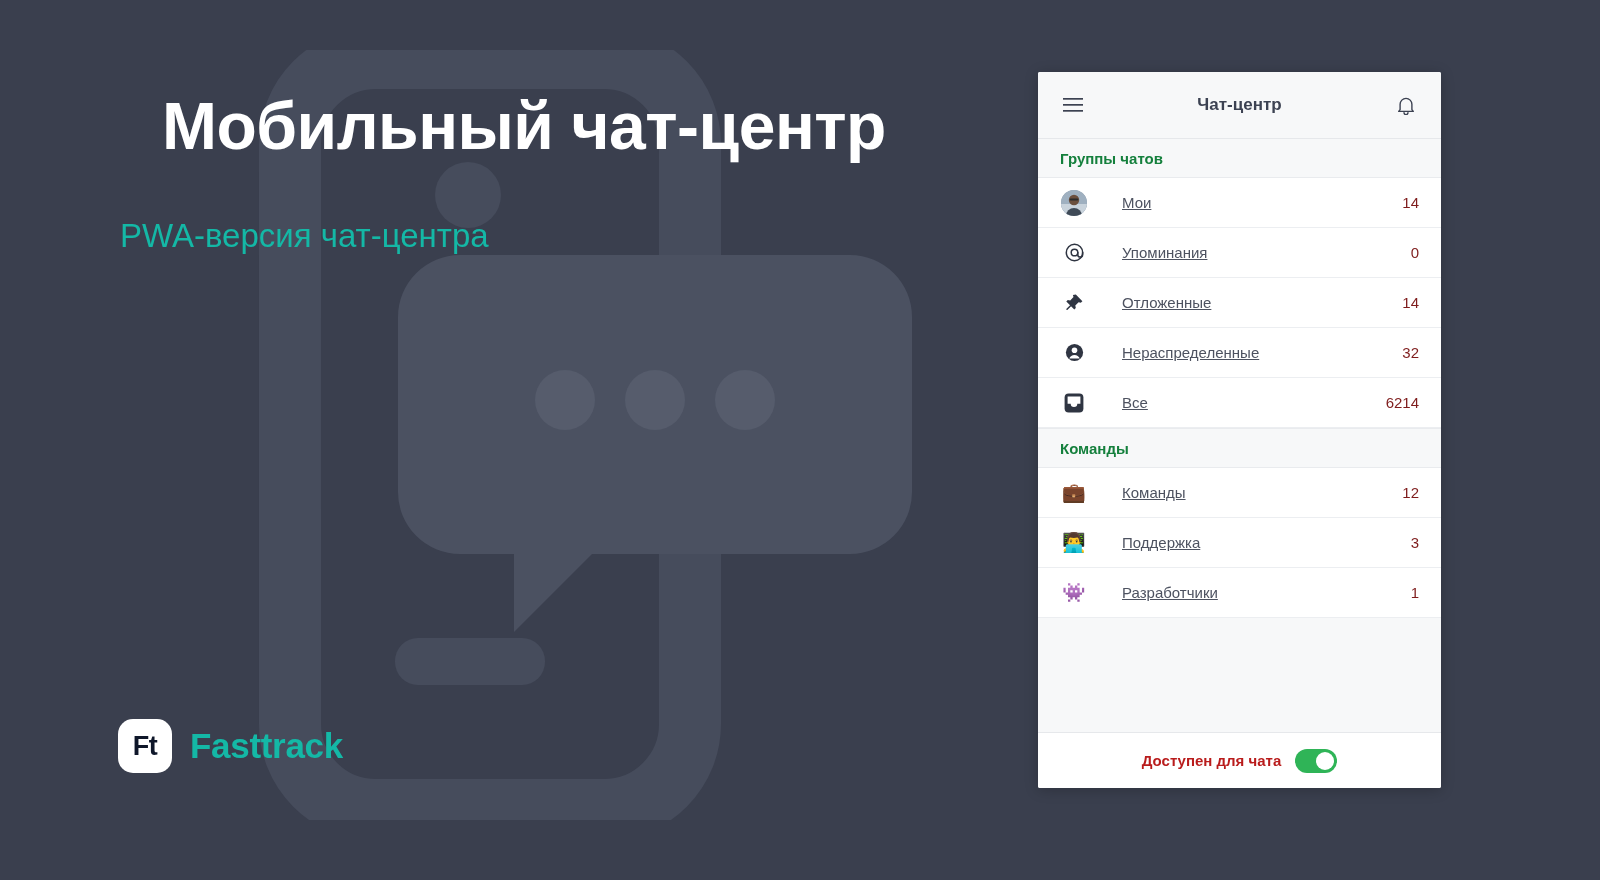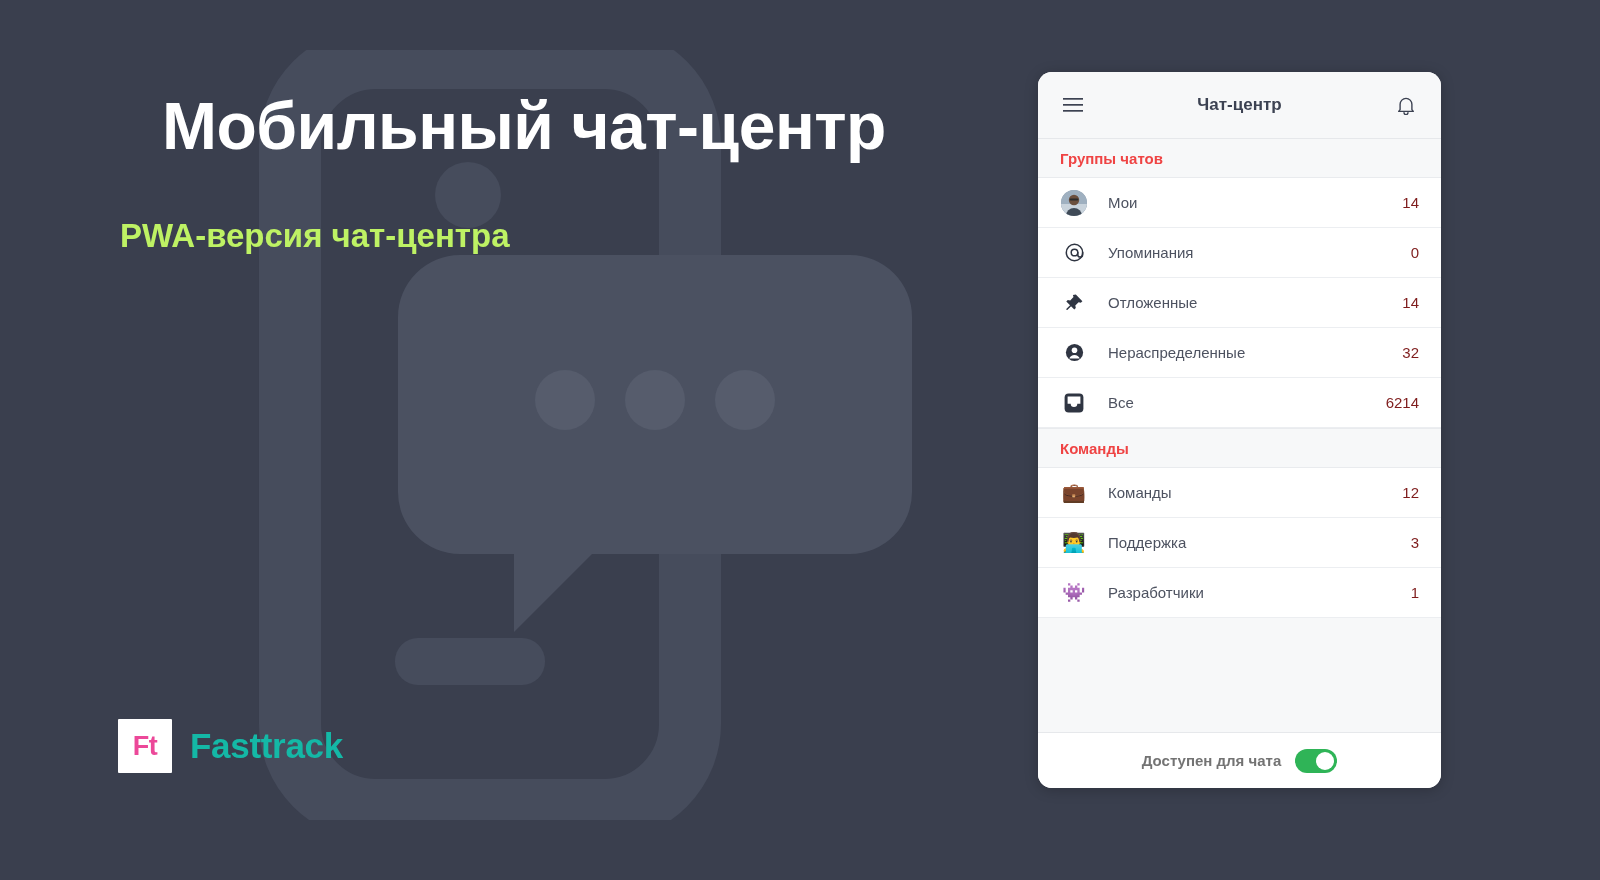--- a/index.html
+++ b/index.html
@@ -19,86 +19,86 @@
   #left-col {
     position:absolute; left:118px; top:0; width:860px; height:880px;
   }
   #page-title {
     position:absolute; top:88px; left:0;
     font-size:66px; font-weight:bold; color:#ffffff;
     letter-spacing:-0.5px; white-space:nowrap;margin-left:44px;
   }
   #page-subtitle {
     position:absolute; top:211px; left:2px;
-    font-size:33px; font-weight:bold; color:#bef264;
+    font-size:33px; font-weight:normal; color:#14b8a6;
     line-height:1.53;
   }
   #brand { position:absolute; top:719px; left:0; display:flex; align-items:center; gap:18px; }
   #brand-mark {
-    width:54px; height:54px; background:#ffffff; border-radius:1px;
+    width:54px; height:54px; background:#ffffff; border-radius:15px;
     display:flex; align-items:center; justify-content:center;
-    font-size:27px; font-weight:bold; color:#ec4899; letter-spacing:-0.5px;
+    font-size:27px; font-weight:bold; color:#0f172a; letter-spacing:-0.5px;
   }
   #brand-name { font-size:35px; font-weight:bold; color:#14b8a6; letter-spacing:-0.3px; }
 
   
   #phone-panel {
     position:absolute; left:1038px; top:72px; width:403px; height:716px;
-    background:#ffffff; border-radius:14px; overflow:hidden;
+    background:#ffffff; border-radius:2px; overflow:hidden;
     display:flex; flex-direction:column;
     box-shadow:0 2px 14px rgba(0,0,0,.22);
   }
   #app-bar {
     height:67px; flex:0 0 67px; background:#f7f8f9;
     display:flex; align-items:center; padding:0 20px;
     border-bottom:1px solid #e6e8eb;
   }
   #app-bar .spacer { flex:1; }
   #app-title {
     font-size:17px; font-weight:bold; color:#3c4252; white-space:nowrap;
   }
   .bar-btn {
     width:30px; height:30px; display:flex; align-items:center; justify-content:center;
     cursor:pointer; color:#3c4252;
   }
 
   .section-head {
     background:#f7f8f9; padding:11px 22px 10px;
-    font-size:15px; font-weight:bold; color:#ef4444;
+    font-size:15px; font-weight:bold; color:#15803d;
     border-bottom:1px solid #e9ebee;
   }
   .section-head.second { border-top:1px solid #e9ebee; }
 
   .list-row {
     height:50px; display:flex; align-items:center;
     padding:0 22px; background:#ffffff;
     border-bottom:1px solid #eceef1; cursor:pointer;
   }
   .row-icon {
     width:28px; flex:0 0 28px; display:flex; align-items:center; justify-content:center;
     font-size:18px; line-height:1; color:#2f3542;
   }
   .row-icon.emoji { font-size:19px; }
   .row-label {
-    flex:1; margin-left:20px; font-size:15px; color:#4d5260; white-space:nowrap;
+    flex:1; margin-left:34px; font-size:15px; color:#4d5260; white-space:nowrap;text-decoration:underline;
   }
   .row-count { font-size:15px; color:#7f1d1d; white-space:nowrap; }
 
   .avatar {
     width:26px; height:26px; border-radius:50%; overflow:hidden;
     background:#8e9aa8; flex:0 0 26px; display:block;
   }
 
   #list-filler { flex:1; background:#f7f8f9; border-bottom:1px solid #e6e8eb; }
 
   #status-bar {
     height:55px; flex:0 0 55px; background:#ffffff;
     display:flex; align-items:center; justify-content:center; gap:14px;
   }
-  #status-label { font-size:15px; font-weight:bold; color:#737373; }
+  #status-label { font-size:15px; font-weight:bold; color:#b91c1c; }
   #status-toggle {
     width:42px; height:24px; border-radius:12px; background:#2fb457;
     position:relative; cursor:pointer; flex:0 0 42px;
   }
   #status-toggle::after {
     content:""; position:absolute; top:3px; right:3px;
     width:18px; height:18px; border-radius:50%; background:#ffffff;
   }
 </style>
 </head>

